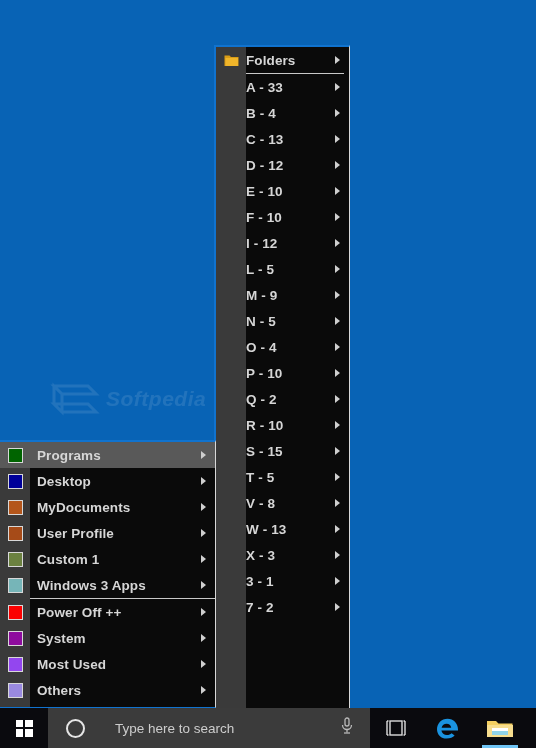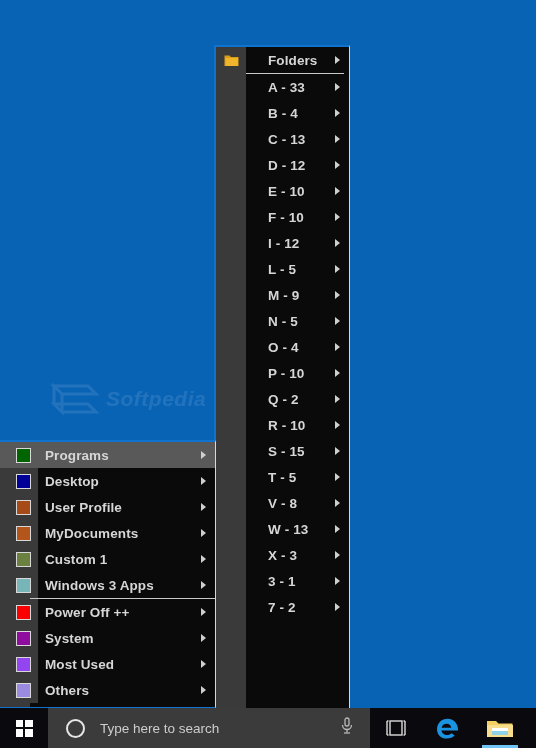--- a/index.html
+++ b/index.html
@@ -98,21 +98,21 @@
     height: 100%;
     background: #3a3a3a;
   }
 
   #main-menu .rows {
     position: relative;
     z-index: 2;
     width: 100%;
   }
 
-  #main-menu .menu-row { height: 26px; padding-left: 8px; }
+  #main-menu .menu-row { height: 26px; padding-left: 0; }
   #main-menu .menu-row.highlight { background: #595959; width: 100%; }
   #main-menu .menu-row.highlight .swatch-cell { background: #595959; }
 
   .swatch-cell {
     width: 30px;
     height: 26px;
     display: flex;
     align-items: center;
     justify-content: center;
     flex: 0 0 30px;
@@ -155,21 +155,21 @@
   #folders-menu .menu-row { height: 26px; }
   #folders-menu .icon-cell {
     width: 30px;
     flex: 0 0 30px;
     height: 26px;
     display: flex;
     align-items: center;
     justify-content: center;
     background: #3a3a3a;
   }
-  #folders-menu .menu-row .label { margin-left: 22px; }
+  #folders-menu .menu-row .label { margin-left: 0; }
   #folders-menu .menu-sep { margin-left: 30px; width: 98px; }
 
   .folder-icon { width: 15px; height: 13px; display: block; }
 
   
   #taskbar {
     position: absolute;
     left: 0;
     bottom: 0;
     width: 536px;
@@ -204,21 +204,21 @@
   .cortana-ring {
     width: 19px; height: 19px;
     border: 2.5px solid #e6e6e6;
     border-radius: 50%;
     margin-left: 18px;
     flex: 0 0 auto;
   }
   #search-text {
     color: #cdcdcd;
     font-size: 13.5px;
-    margin-left: 15px;
+    margin-left: 30px;
     white-space: nowrap;
   }
   #mic-icon {
     position: absolute;
     right: 16px;
     top: 50%;
     transform: translateY(-50%);
   }
 
   .task-icon {
@@ -383,30 +383,30 @@
         </div>
         <div class="menu-row">
           <div class="swatch-cell">
             <span class="swatch" style="background: rgb(0, 0, 153);"></span>
           </div>
           <span class="label">Desktop</span>
           <span class="arrow"></span>
         </div>
         <div class="menu-row">
           <div class="swatch-cell">
+            <span class="swatch" style="background: rgb(180, 86, 27);"></span>
+          </div>
+          <span class="label">MyDocuments</span>
+          <span class="arrow"></span>
+        </div>
+        <div class="menu-row">
+          <div class="swatch-cell">
             <span class="swatch" style="background: rgb(166, 75, 24);"></span>
           </div>
           <span class="label">User Profile</span>
-          <span class="arrow"></span>
-        </div>
-        <div class="menu-row">
-          <div class="swatch-cell">
-            <span class="swatch" style="background: rgb(180, 86, 27);"></span>
-          </div>
-          <span class="label">MyDocuments</span>
           <span class="arrow"></span>
         </div>
         <div class="menu-row">
           <div class="swatch-cell">
             <span class="swatch" style="background: rgb(107, 129, 64);"></span>
           </div>
           <span class="label">Custom 1</span>
           <span class="arrow"></span>
         </div>
         <div class="menu-row">

